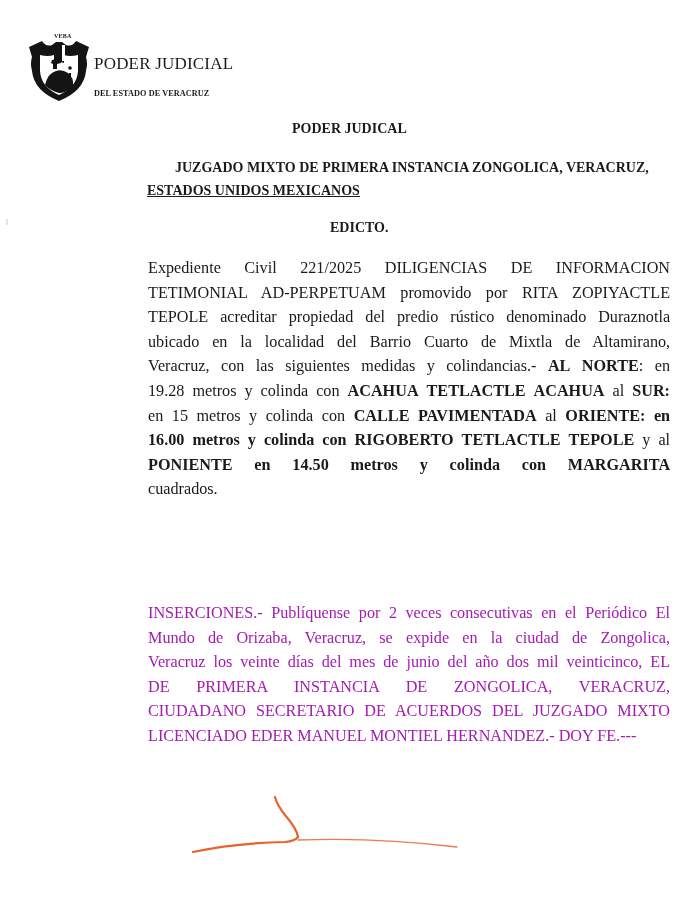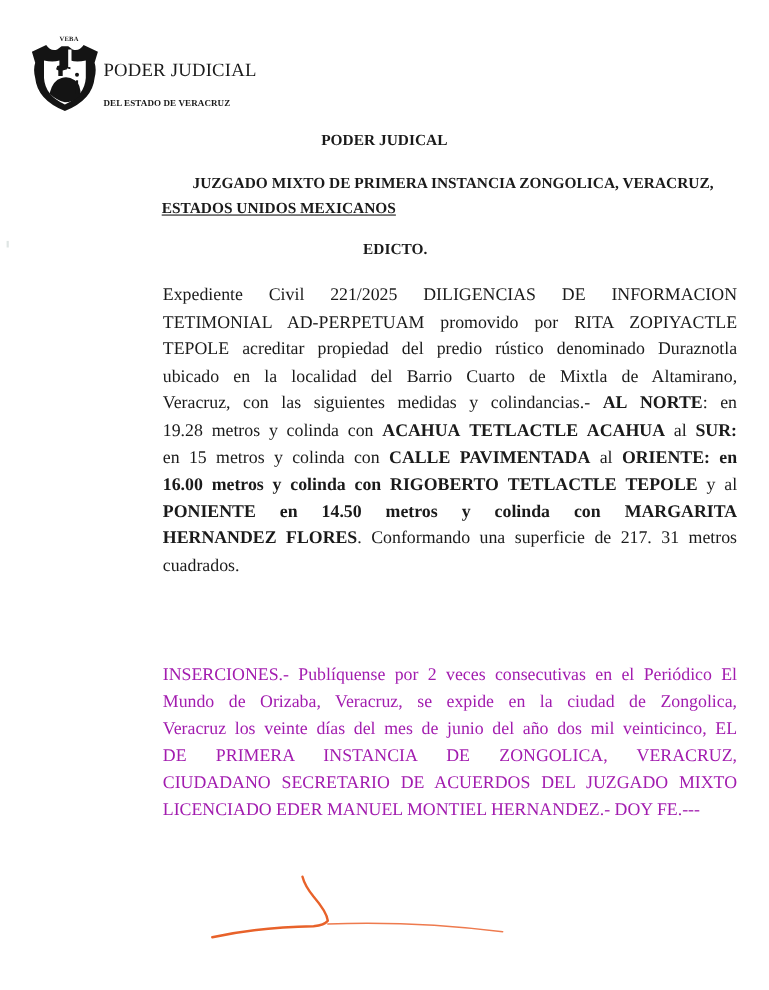--- a/index.html
+++ b/index.html
@@ -56,21 +56,20 @@
 <div class="para" id="p1">
     <div class="line"><span>Expediente</span> <span>Civil</span> <span>221/2025</span> <span>DILIGENCIAS</span> <span>DE</span> <span>INFORMACION</span></div>
     <div class="line"><span>TETIMONIAL</span> <span>AD-PERPETUAM</span> <span>promovido</span> <span>por</span> <span>RITA</span> <span>ZOPIYACTLE</span></div>
     <div class="line"><span>TEPOLE</span> <span>acreditar</span> <span>propiedad</span> <span>del</span> <span>predio</span> <span>rústico</span> <span>denominado</span> <span>Duraznotla</span></div>
     <div class="line"><span>ubicado</span> <span>en</span> <span>la</span> <span>localidad</span> <span>del</span> <span>Barrio</span> <span>Cuarto</span> <span>de</span> <span>Mixtla</span> <span>de</span> <span>Altamirano,</span></div>
     <div class="line"><span>Veracruz,</span> <span>con</span> <span>las</span> <span>siguientes</span> <span>medidas</span> <span>y</span> <span>colindancias.-</span> <b>AL</b> <b>NORTE</b><span>:</span> <span>en</span></div>
     <div class="line"><span>19.28</span> <span>metros</span> <span>y</span> <span>colinda</span> <span>con</span> <b>ACAHUA</b> <b>TETLACTLE</b> <b>ACAHUA</b> <span>al</span> <b>SUR:</b></div>
     <div class="line"><span>en</span> <span>15</span> <span>metros</span> <span>y</span> <span>colinda</span> <span>con</span> <b>CALLE</b> <b>PAVIMENTADA</b> <span>al</span> <b>ORIENTE:</b> <b>en</b></div>
     <div class="line"><b>16.00</b> <b>metros</b> <b>y</b> <b>colinda</b> <b>con</b> <b>RIGOBERTO</b> <b>TETLACTLE</b> <b>TEPOLE</b> <span>y</span> <span>al</span></div>
     <div class="line"><b>PONIENTE</b> <b>en</b> <b>14.50</b> <b>metros</b> <b>y</b> <b>colinda</b> <b>con</b> <b>MARGARITA</b></div>
-    <div class="line"><b>HERNANDEZ</b> <b>FLORES</b><span>.</span> <span>Conformando</span> <span>una</span> <span>superficie</span> <span>de</span> <span>217.</span> <span>31</span> <span>metros</span></div>
     <div class="line last"><span>cuadrados.</span></div>
   </div>
 <div class="para" id="p2">
     <div class="line"><span>INSERCIONES.-</span> <span>Publíquense</span> <span>por</span> <span>2</span> <span>veces</span> <span>consecutivas</span> <span>en</span> <span>el</span> <span>Periódico</span> <span>El</span></div>
     <div class="line"><span>Mundo</span> <span>de</span> <span>Orizaba,</span> <span>Veracruz,</span> <span>se</span> <span>expide</span> <span>en</span> <span>la</span> <span>ciudad</span> <span>de</span> <span>Zongolica,</span></div>
     <div class="line"><span>Veracruz</span> <span>los</span> <span>veinte</span> <span>días</span> <span>del</span> <span>mes</span> <span>de</span> <span>junio</span> <span>del</span> <span>año</span> <span>dos</span> <span>mil</span> <span>veinticinco,</span> <span>EL</span></div>
     <div class="line"><span>DE</span> <span>PRIMERA</span> <span>INSTANCIA</span> <span>DE</span> <span>ZONGOLICA,</span> <span>VERACRUZ,</span></div>
     <div class="line"><span>CIUDADANO</span> <span>SECRETARIO</span> <span>DE</span> <span>ACUERDOS</span> <span>DEL</span> <span>JUZGADO</span> <span>MIXTO</span></div>
     <div class="line last"><span>LICENCIADO</span> <span>EDER</span> <span>MANUEL</span> <span>MONTIEL</span> <span>HERNANDEZ.-</span> <span>DOY</span> <span>FE.---</span></div>
   </div>

